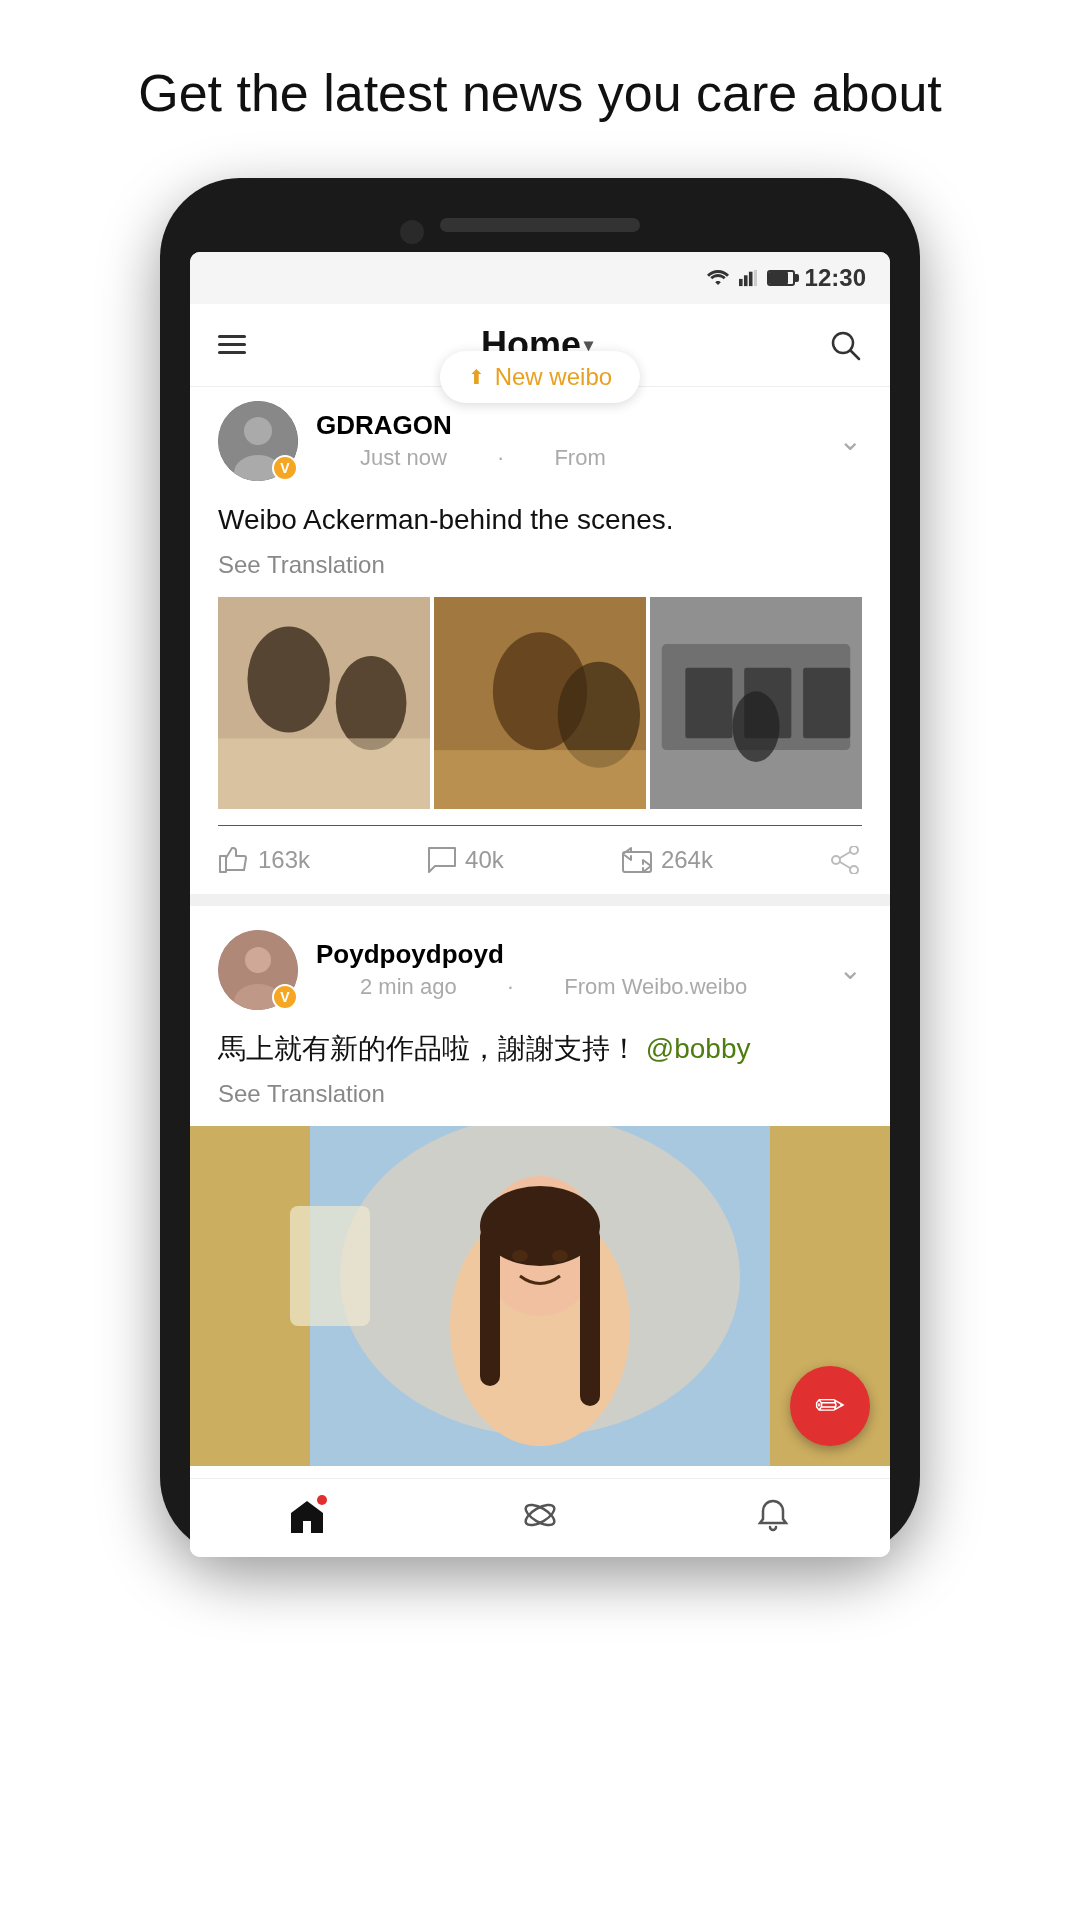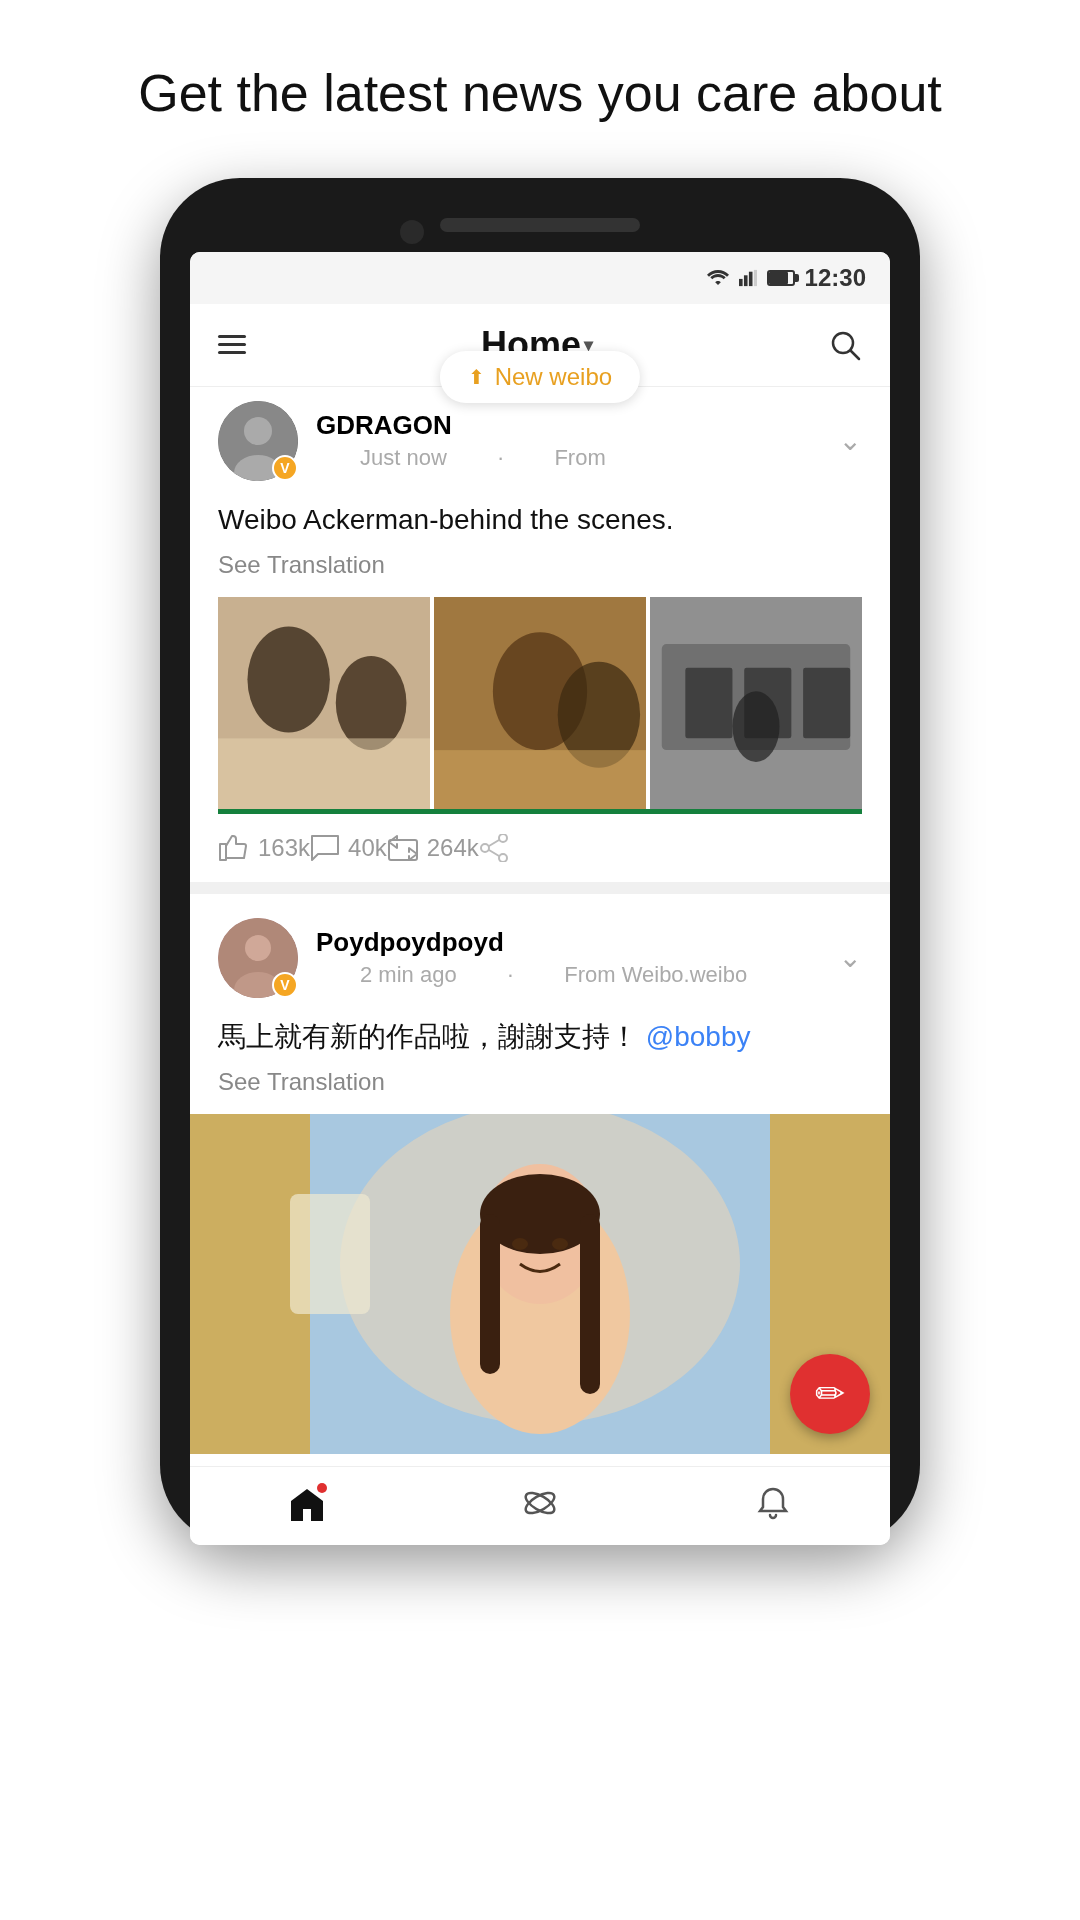--- a/index.html
+++ b/index.html
@@ -293,21 +293,21 @@
 
     
     .post-content {
       font-size: 28px;
       color: #111;
       line-height: 1.5;
       margin-bottom: 10px;
     }
 
     .post-mention {
-      color: #3b82f6;
+      color: #4d7c0f;
     }
 
     .see-translation {
       font-size: 24px;
       color: #888;
       margin-bottom: 18px;
       cursor: pointer;
     }
 
     
@@ -335,23 +335,24 @@
     }
 
     .img-ph-3 {
       background: linear-gradient(135deg, #909090 0%, #606060 50%, #303030 100%);
     }
 
     
     .post-actions {
       display: flex;
       align-items: center;
-      justify-content: flex-start;
+      justify-content: space-between;
       padding: 20px 0;
-      border-top: 5px solid #15803d;
+      border-top: 1px solid #15803d;
+      margin-top: 16px;
     }
 
     .action-item {
       display: flex;
       align-items: center;
       gap: 8px;
       font-size: 24px;
       color: #999;
       cursor: pointer;
     }

